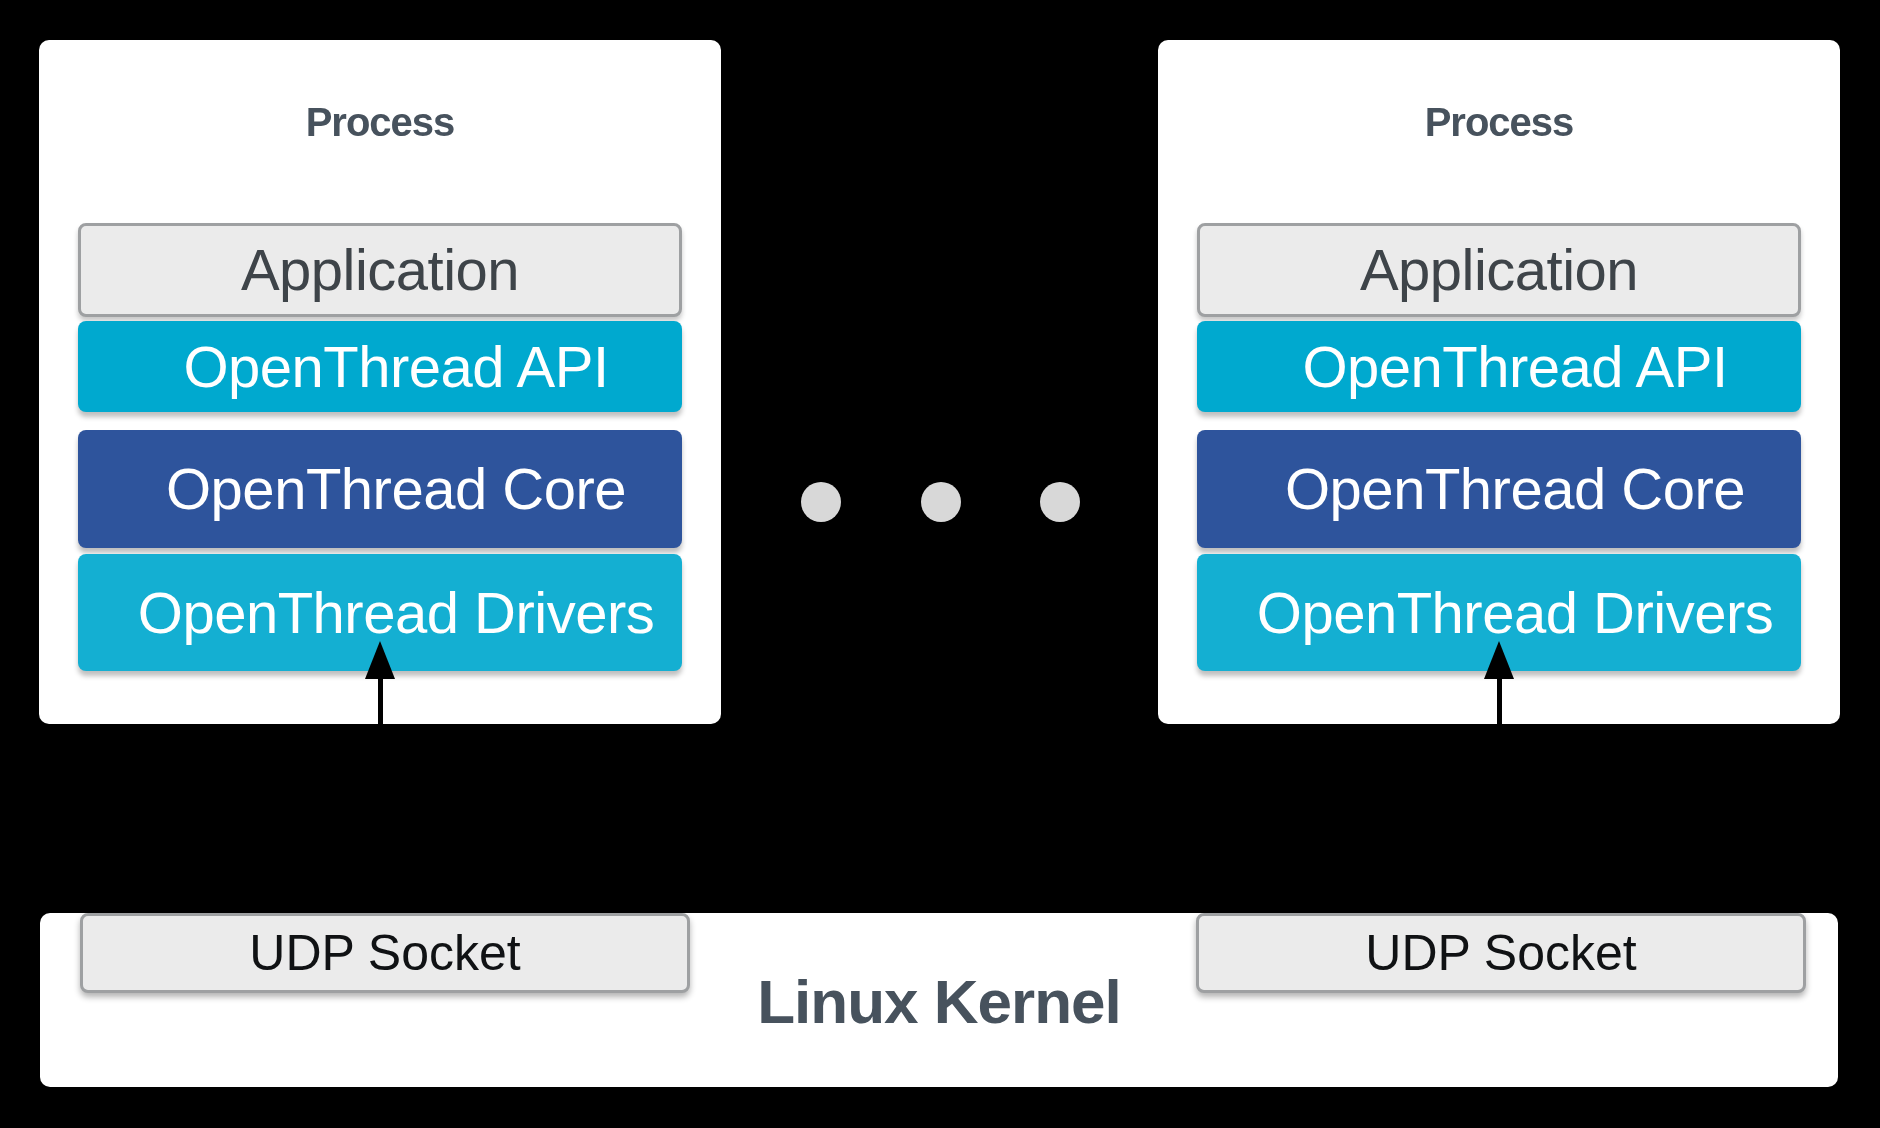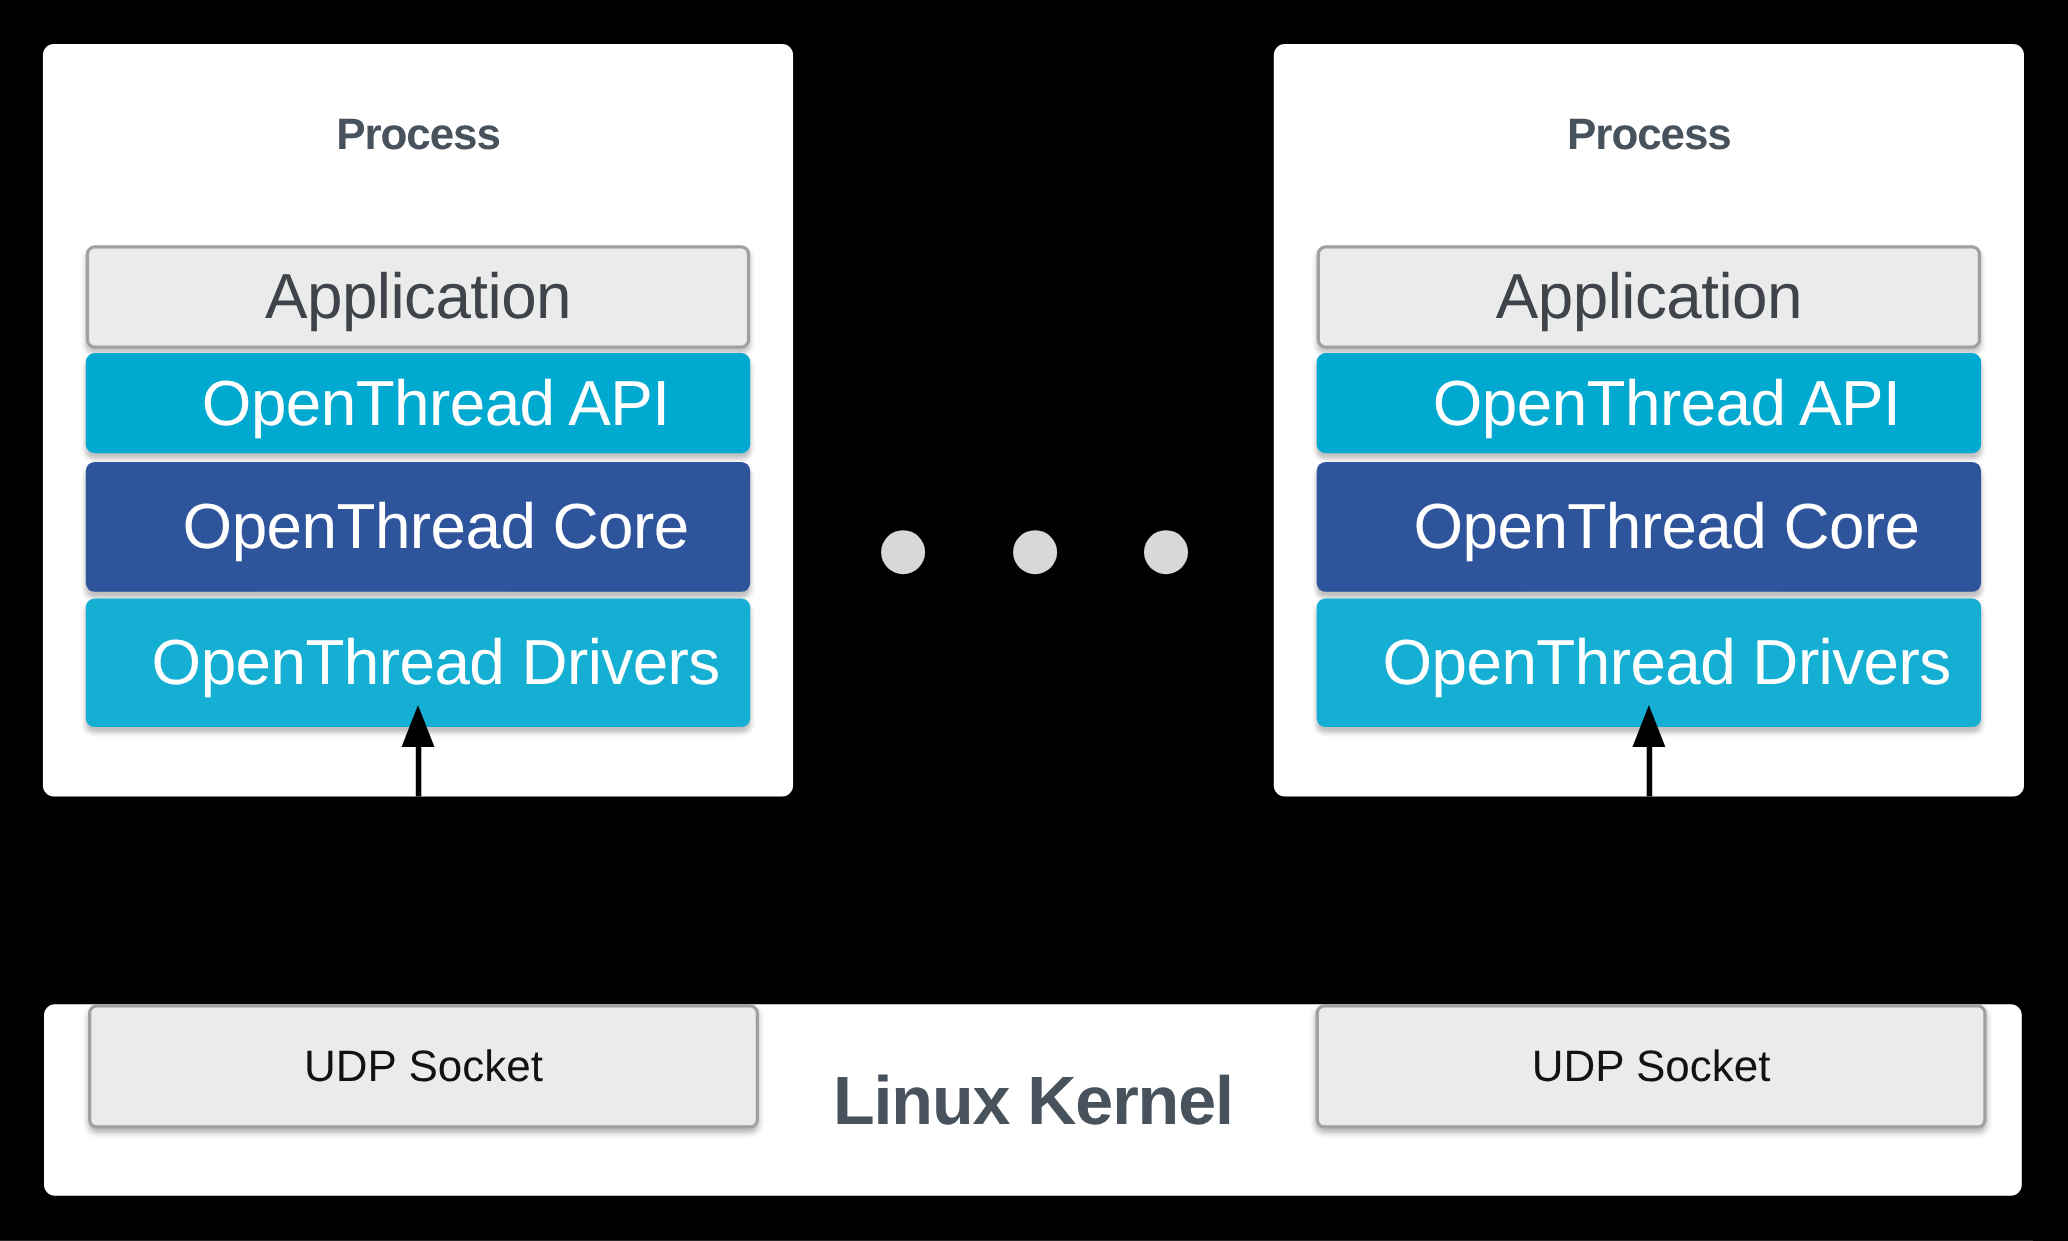--- a/index.html
+++ b/index.html
@@ -28,21 +28,21 @@
     width:100%; border-radius:8px;
     display:flex; align-items:center; justify-content:center;
     font-size:58px; line-height:1; letter-spacing:-0.5px;
   }
   .bar.neutral {
     height:94px; background:#EBEBEB; border:3px solid #9EA0A2;
     color:#3E4449; box-shadow:0 4px 5px rgba(0,0,0,0.22);
   }
   .bar.colored { color:#fff; box-shadow:0 5px 5px rgba(0,0,0,0.25);padding-left:32px; }
   .bar.api     { height:91px; margin-top:4px; background:#00A9CF; }
-  .bar.core    { height:118px; margin-top:8px; background:#2E549C; }
+  .bar.core    { height:118px; margin-top:18px; background:#2E549C; }
   .bar.drivers { height:117px;  margin-top:6px; background:#14AFD2; }
 
   
   .up-arrow { position:absolute; top:601px; left:50%; margin-left:-15px; width:30px; height:83px; }
   .arrow-head {
     display:block; width:0; height:0; margin:0 auto;
     border-left:15px solid transparent; border-right:15px solid transparent;
     border-bottom:38px solid #000;
   }
   .arrow-shaft { display:block; width:5px; height:45px; margin:0 auto; background:#000; }
@@ -53,24 +53,24 @@
     display:flex; justify-content:space-between;
   }
   .dot { width:40px; height:40px; border-radius:50%; background:#D8D8D8; }
 
   
   .kernel-bar {
     position:absolute; top:913px; left:40px; width:1798px; height:174px;
     background:#fff; border-radius:10px;
   }
   .socket {
-    position:absolute; top:0; width:610px; height:113px;
+    position:absolute; top:0; width:610px; height:80px;
     background:#EBEBEB; border:3px solid #9EA0A2; border-radius:8px;
     display:flex; align-items:center; justify-content:center;
-    font-size:40px; line-height:1; color:#101214;
+    font-size:50px; line-height:1; color:#101214;
     box-shadow:0 4px 6px rgba(0,0,0,0.30);
   }
   .socket.s1 { left:40px; }
   .socket.s2 { left:1156px; }
   .kernel-title {
     position:absolute; top:58px; left:0; width:100%; text-align:center;
     font-size:62px; font-weight:bold; line-height:1; color:#47525D; letter-spacing:-1px;
   }
 </style>
 </head>

